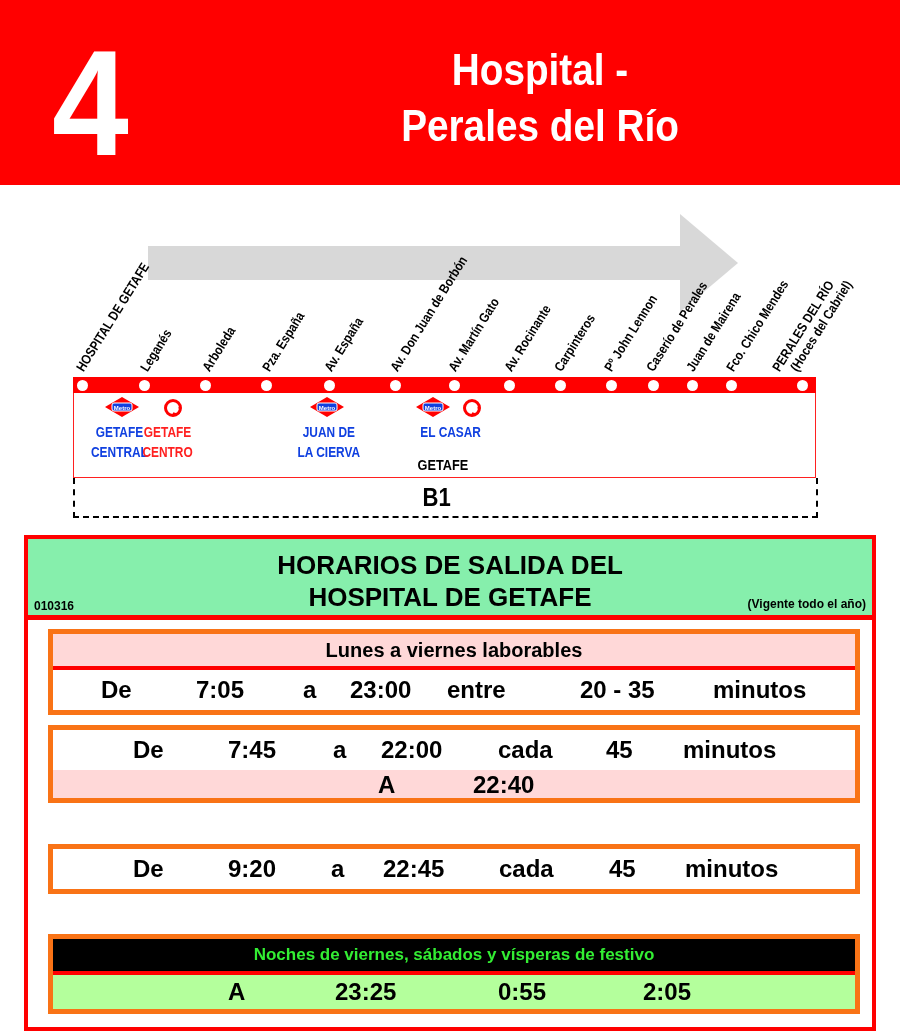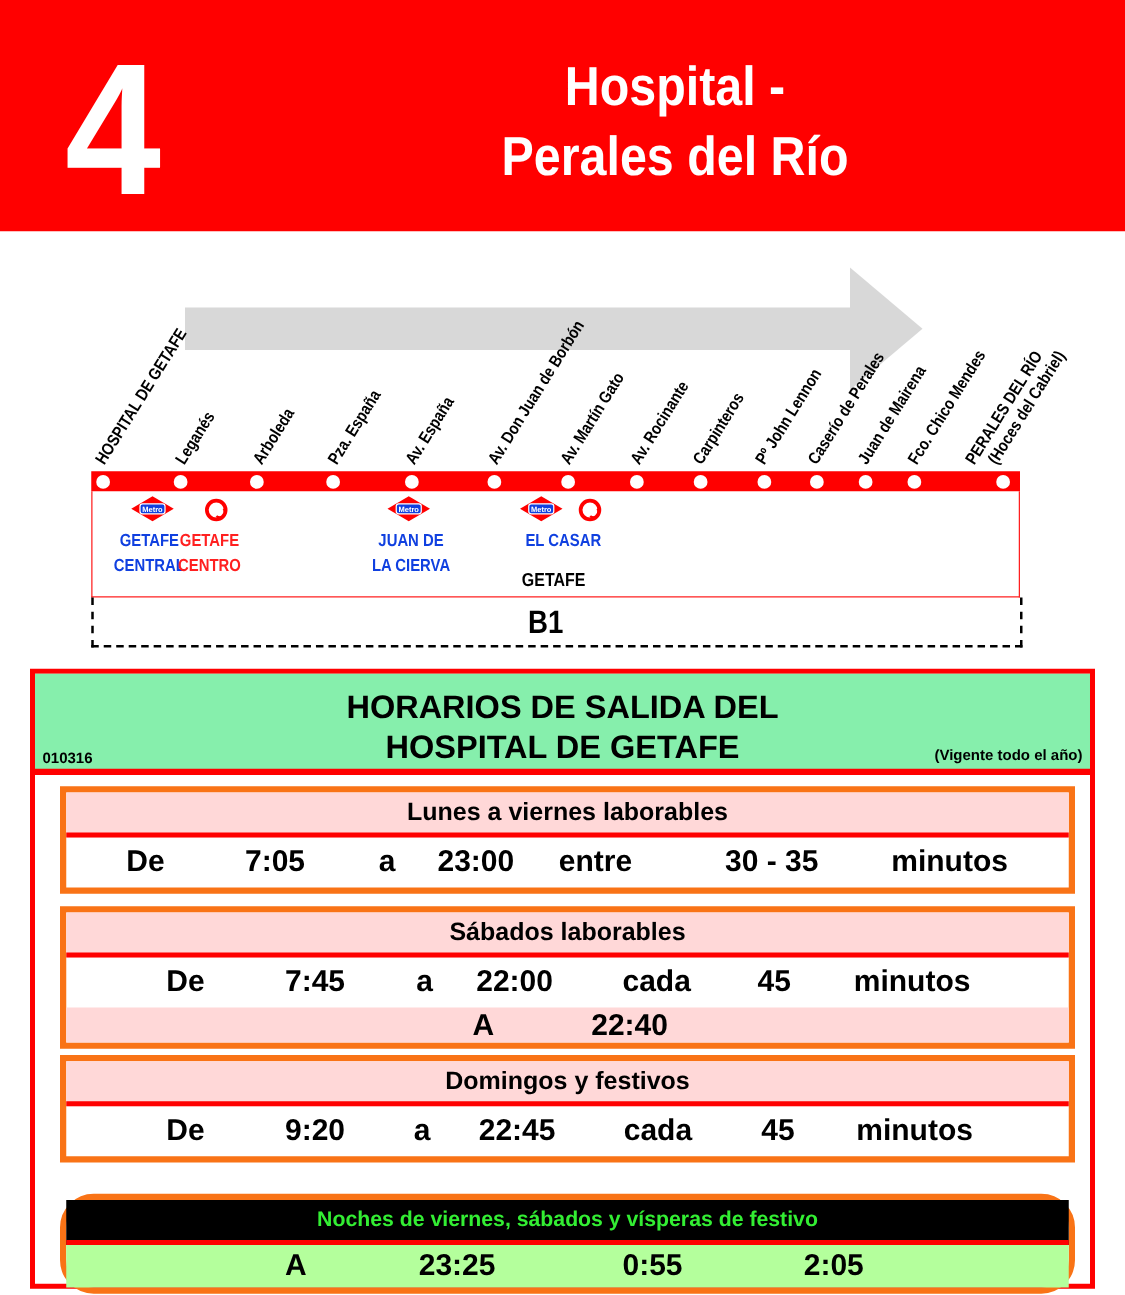--- a/index.html
+++ b/index.html
@@ -133,56 +133,54 @@
   </div>
 
   <div class="block" style="top:90px;">
     <div class="block-head">Lunes a viernes laborables</div>
     <div class="row">
       <span style="left:48px">De</span>
       <span style="left:143px">7:05</span>
       <span style="left:250px">a</span>
       <span style="left:297px">23:00</span>
       <span style="left:394px">entre</span>
-      <span style="left:527px">30 - 35</span>
+      <span style="left:527px">20 - 35</span>
       <span style="left:660px">minutos</span>
     </div>
   </div>
 
   <div class="block" style="top:186px;">
-    <div class="block-head">Sábados laborables</div>
     <div class="row">
       <span style="left:80px">De</span>
       <span style="left:175px">7:45</span>
       <span style="left:280px">a</span>
       <span style="left:328px">22:00</span>
       <span style="left:445px">cada</span>
       <span style="left:553px">45</span>
       <span style="left:630px">minutos</span>
     </div>
     <div class="row2">
       <span style="left:325px">A</span>
       <span style="left:420px">22:40</span>
     </div>
   </div>
 
   <div class="block" style="top:305px;">
-    <div class="block-head">Domingos y festivos</div>
     <div class="row">
       <span style="left:80px">De</span>
       <span style="left:175px">9:20</span>
       <span style="left:278px">a</span>
       <span style="left:330px">22:45</span>
       <span style="left:446px">cada</span>
       <span style="left:556px">45</span>
       <span style="left:632px">minutos</span>
     </div>
   </div>
 
-  <div class="block" style="top:416px;border-radius:27px;">
+  <div class="block" style="top:395px;">
     <div class="night-head">Noches de viernes, sábados y vísperas de festivo</div>
     <div class="night-row">
       <span style="left:175px">A</span>
       <span style="left:282px">23:25</span>
       <span style="left:445px">0:55</span>
       <span style="left:590px">2:05</span>
     </div>
   </div>
 </div>
 

